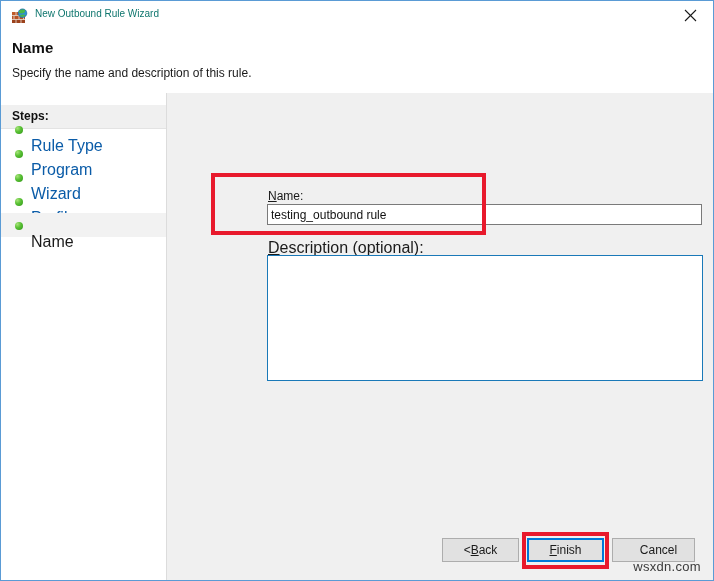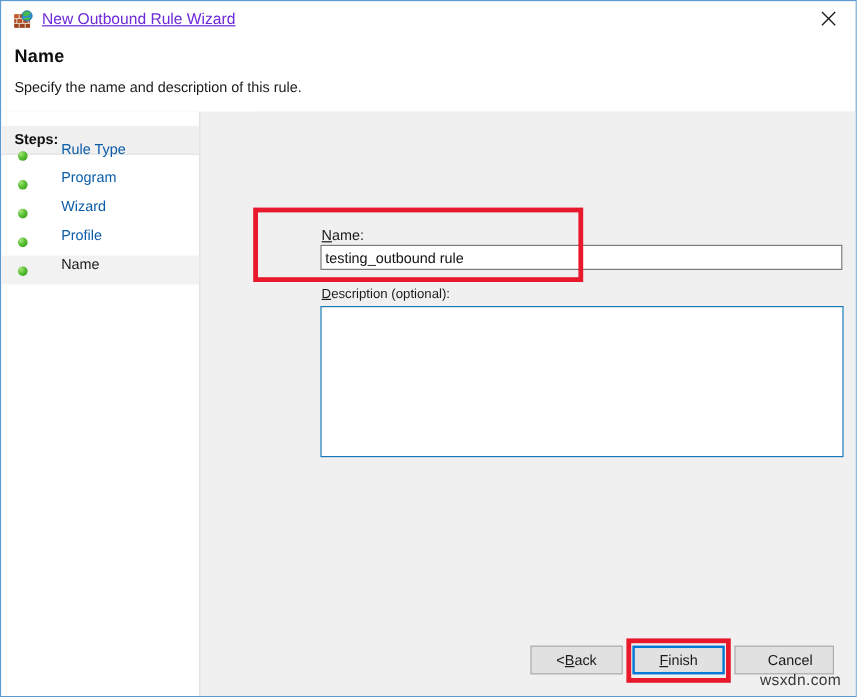--- a/index.html
+++ b/index.html
@@ -31,24 +31,23 @@
     box-sizing: border-box;
   }
   #title-icon {
     position: absolute;
     left: 10px; top: 7px;
     width: 17px; height: 17px;
   }
   #title-text {
     position: absolute;
     left: 34px; top: 7px;
-    font-size: 13px;
-    color: #6d28d9;
+    font-size: 10px;
+    color: #0f766e;
     white-space: nowrap;
-    text-decoration: underline;
   }
   #close-btn {
     position: absolute;
     right: 0; top: 0;
     width: 45px; height: 29px;
     display: flex;
     align-items: center;
     justify-content: center;
     cursor: default;
   }
@@ -113,26 +112,25 @@
   }
   .step-item .bullet {
     position: absolute;
     left: 14px; top: 9px;
     width: 8px; height: 8px;
     border-radius: 50%;
     background: radial-gradient(circle at 30% 28%, #a8e47a 0%, #5bc236 42%, #2e9415 100%);
   }
   .step-item .label {
     position: absolute;
-    left: 30px; top: 0;
-    font-size: 12px;
+    left: 30px; top: 20px;
+    font-size: 16px;
     color: #0b5ca8;
     white-space: nowrap;
     cursor: default;
-    margin-left: 20px;
   }
   .step-item.current {
     background: #f2f2f2;
   }
   .step-item.current .label {
     color: #1a1a1a;
   }
 
   
   #content {
@@ -161,21 +159,21 @@
     font-family: Liberation Sans, sans-serif;
     font-size: 12px;
     color: #111111;
     padding: 0 2px 0 3px;
     outline: none;
   }
 
   #desc-label {
     position: absolute;
     left: 56px; top: 146px;
-    font-size: 11px;
+    font-size: 16px;
     color: #1a1a1a;
   }
   #desc-input {
     position: absolute;
     left: 55px; top: 162px;
     width: 436px;
     height: 126px;
     box-sizing: border-box;
     border: 1px solid #1a79b8;
     background: #ffffff;

